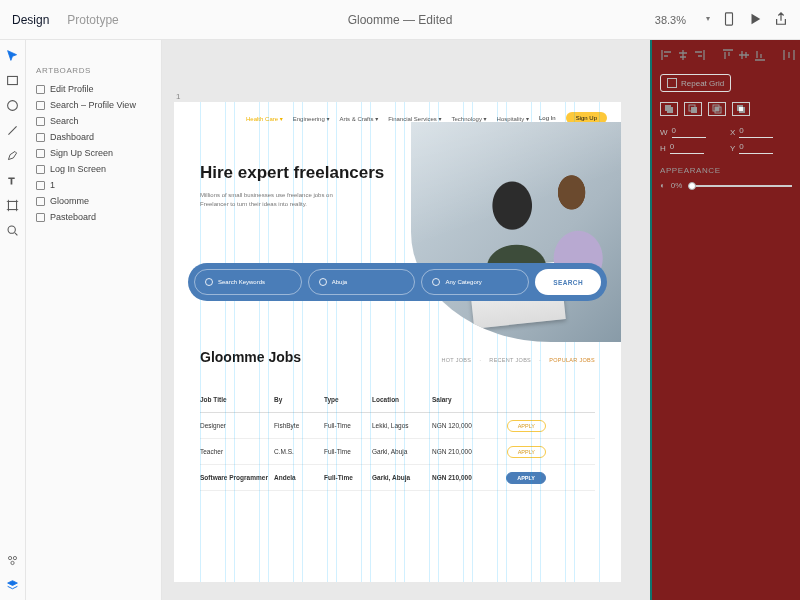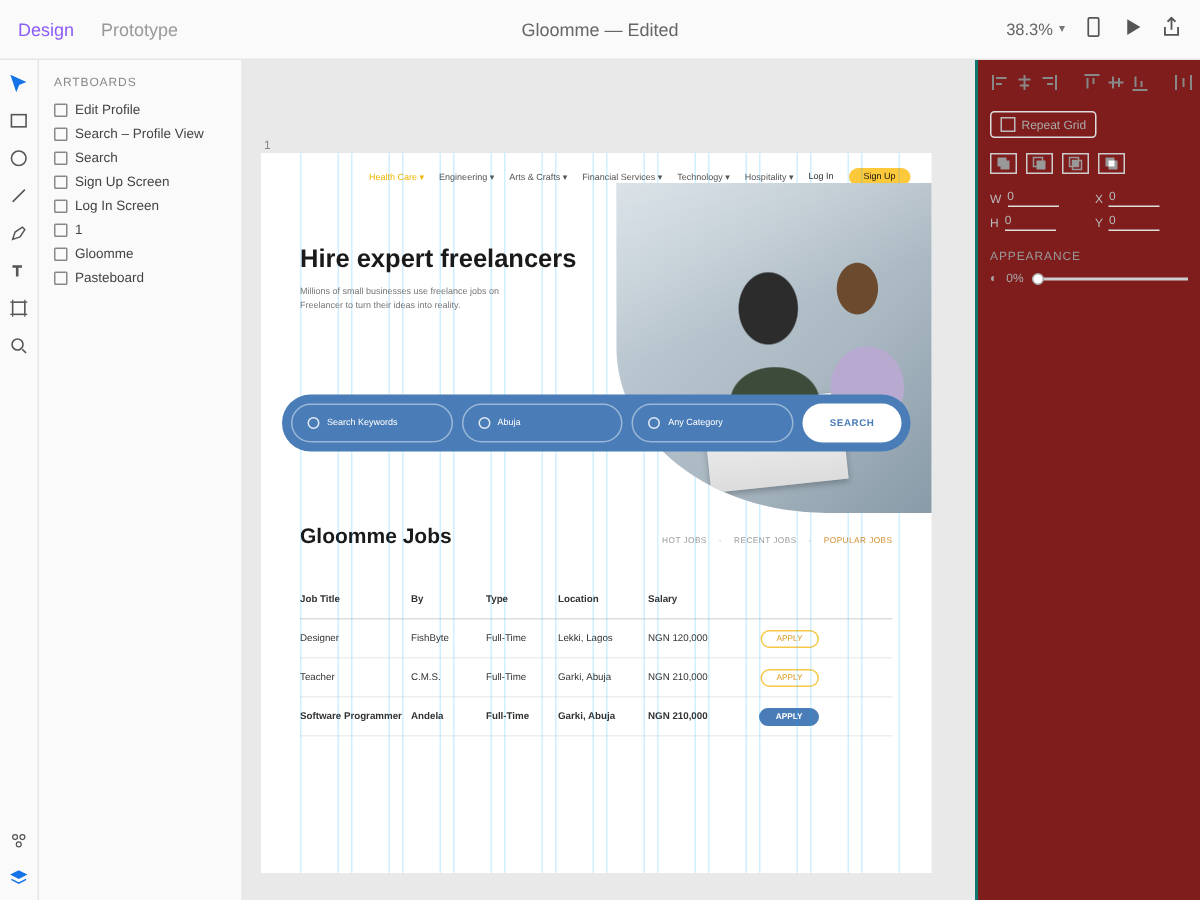--- a/index.html
+++ b/index.html
@@ -1,40 +1,40 @@
 <!DOCTYPE html>
 <html><head>
 <meta charset="utf-8">
 <style>
   * { margin: 0; padding: 0; box-sizing: border-box; font-family: -apple-system, BlinkMacSystemFont, 'Segoe UI', Helvetica, Arial, sans-serif; }
   body { width: 800px; height: 600px; overflow: hidden; background: #f5f5f5; position: relative; }
 
   
   .topbar { height: 40px; display: flex; align-items: center; justify-content: space-between; padding: 0 12px; background: #fafafa; border-bottom: 1px solid #e5e5e5; }
   .topbar-left { display: flex; gap: 18px; font-size: 12px; color: #999; }
-  .topbar-left .active { color: #8b5cf6; font-weight: 500; }
+  .topbar-left .active { color: #0f172a; font-weight: 500; }
   .topbar-center { font-size: 12px; color: #666; position: absolute; left: 50%; transform: translateX(-50%); }
   .topbar-right { display: flex; align-items: center; gap: 12px; font-size: 11px; color: #666; }
   .topbar-right svg, .topbar-right .icon { width: 14px; height: 14px; fill: #555; }
-  .zoom { display: flex; gap: 4px; }
+  .zoom { display: flex; gap: 20px; }
   .chev { font-size: 8px; color: #777; }
 
   
   .main { display: flex; height: calc(600px - 40px); }
 
   
   .ltool { width: 26px; background: #fafafa; border-right: 1px solid #e5e5e5; display: flex; flex-direction: column; justify-content: space-between; align-items: center; padding: 8px 0; }
   .ltool-top, .ltool-bottom { display: flex; flex-direction: column; gap: 11px; align-items: center; }
   .ltool .ticon { width: 14px; height: 14px; display: flex; align-items: center; justify-content: center; color: #555; }
   .ltool .ticon svg { width: 13px; height: 13px; fill: currentColor; stroke: currentColor; }
   .ltool .sel { color: #1473e6; }
 
   
   .artpanel { width: 136px; background: #fafafa; border-right: 1px solid #e5e5e5; font-size: 9px; color: #444; padding: 6px 0; overflow: hidden; }
-  .artpanel-title { font-size: 8px; letter-spacing: 0.6px; color: #888; padding: 4px 10px 6px; text-transform: uppercase; }
+  .artpanel-title { font-size: 8px; letter-spacing: 0.6px; color: #888; padding: 4px 10px 6px; text-transform: uppercase; margin-top: 16px; }
   .art-item { display: flex; align-items: center; gap: 5px; padding: 3px 10px; cursor: default; }
   .art-item .doticon { width: 9px; height: 9px; border: 1px solid #888; border-radius: 1px; flex-shrink: 0; }
   .art-item .doticon.art { border-radius: 1px; }
   .art-item span { white-space: nowrap; }
 
   
   .canvas { flex: 1; background: #e9e9e9; position: relative; overflow: hidden; }
   .artlabel { position: absolute; top: 52px; left: 14px; font-size: 8px; color: #888; }
   .artboard { position: absolute; top: 62px; left: 12px; width: 447px; height: 480px; background: #fff; overflow: hidden; }
   
@@ -202,20 +202,24 @@
     <div class="art-item">
         <div class="doticon art"></div>
         <span>Search – Profile View</span>
       </div>
     <div class="art-item">
         <div class="doticon art"></div>
         <span>Search</span>
       </div>
     <div class="art-item">
         <div class="doticon art"></div>
+        <span>Dashboard</span>
+      </div>
+    <div class="art-item">
+        <div class="doticon art"></div>
         <span>Sign Up Screen</span>
       </div>
     <div class="art-item">
         <div class="doticon art"></div>
         <span>Log In Screen</span>
       </div>
     <div class="art-item">
         <div class="doticon art"></div>
         <span>1</span>
       </div>

